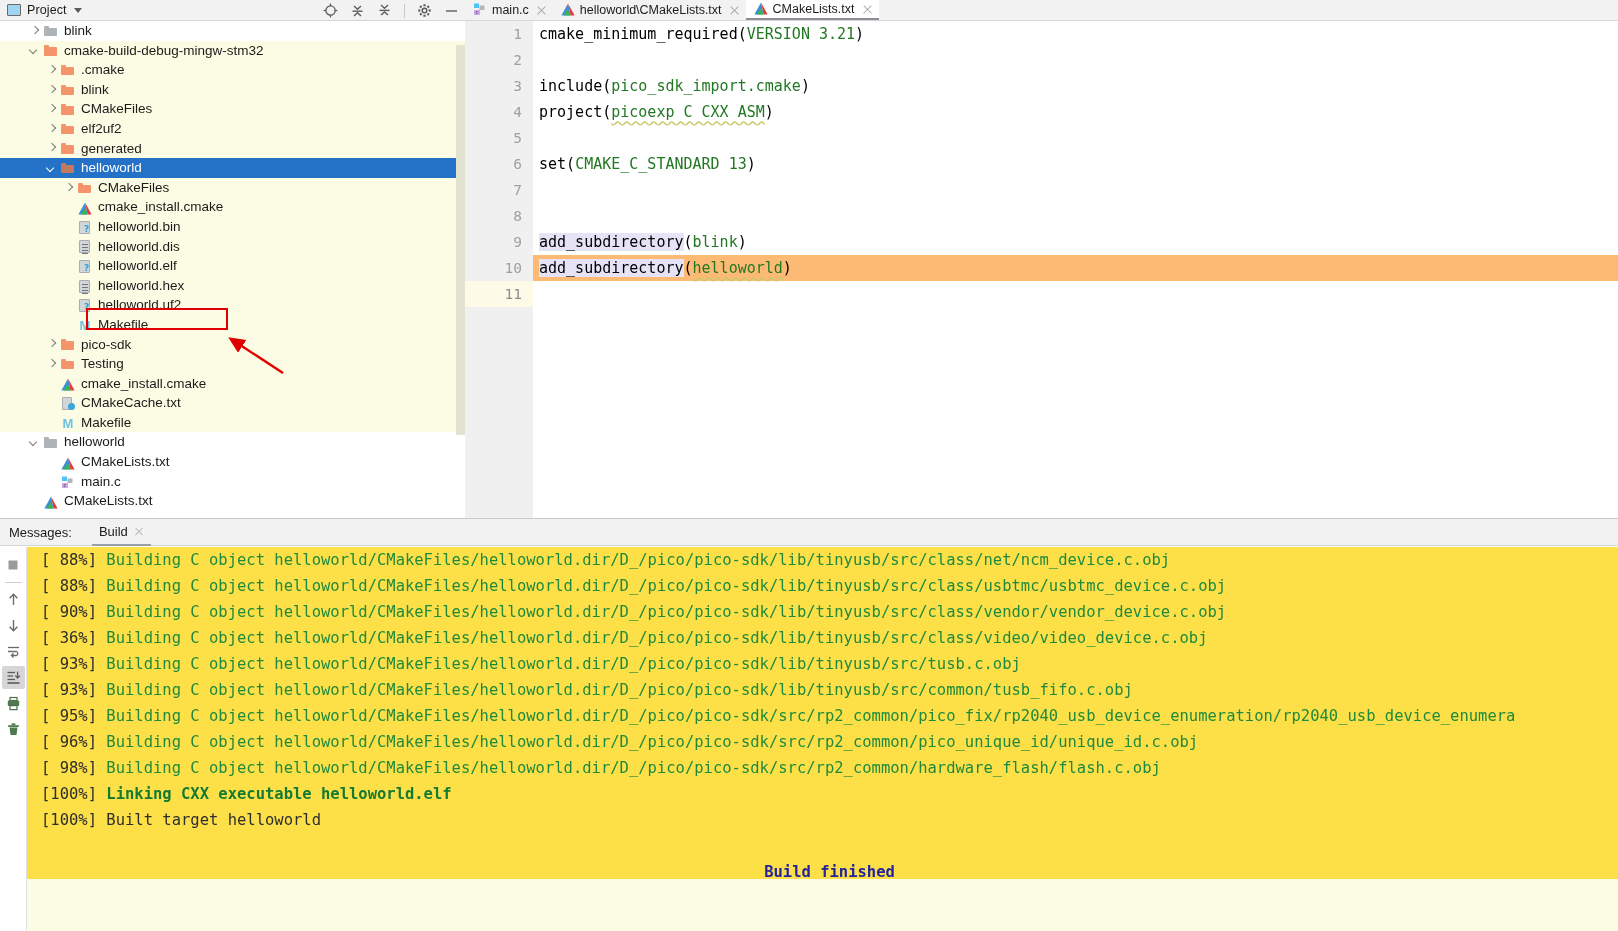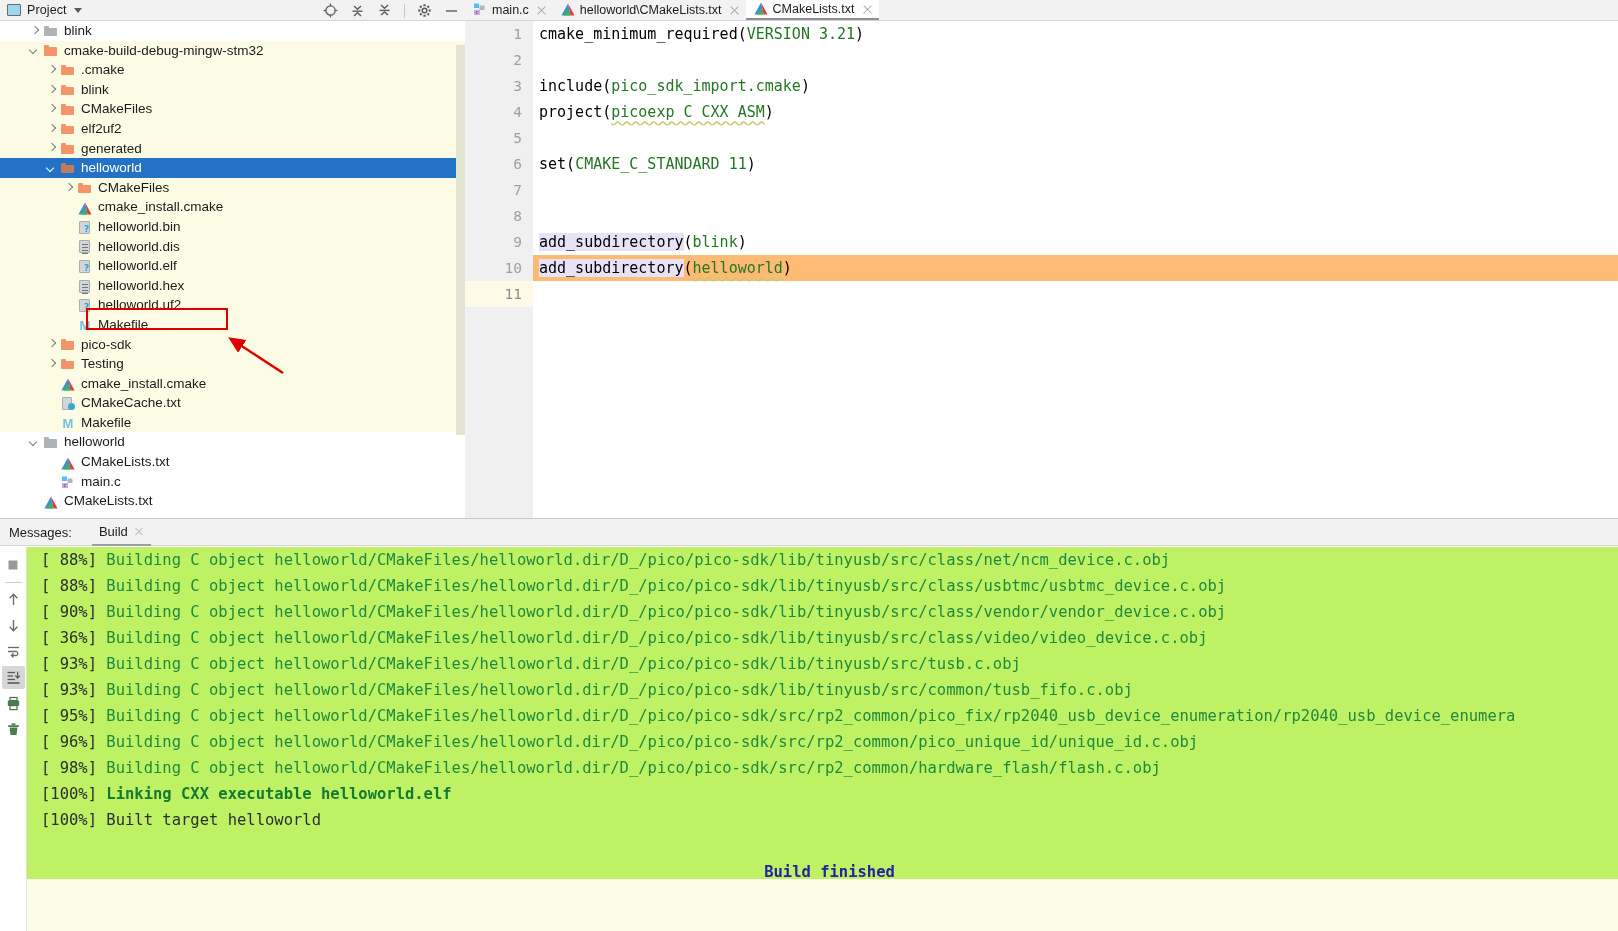--- a/index.html
+++ b/index.html
@@ -211,21 +211,21 @@
   }
   .mt-btn {
     width: 23px; height: 23px; display: flex; align-items: center; justify-content: center;
     margin-bottom: 3px; border-radius: 2px;
   }
   .mt-btn.on { background: #d6d6d6; }
   .mt-sep { width: 17px; height: 1px; background: #cfcfcf; margin: 3px 0 5px 0; }
 
   #log {
     position: absolute; left: 27px; top: 28px; right: 0; height: 384px;
-    background: #bef264; overflow: hidden;
+    background: #fde047; overflow: hidden;
     font-family: "DejaVu Sans Mono", monospace; font-size: 15.5px;
   }
   .logline {
     height: 26px; line-height: 26px; white-space: pre; padding-left: 14px;
     color: #2e2e2e; font-family: "DejaVu Sans Mono", monospace; font-size: 15.5px;
   }
   .logline .pct { color: #2e2e2e; }
   .logline .body-green { color: #1f8a3d; }
   .logline.bold .body-green { font-weight: bold; color: #157a31; }
   .logline .body-dark { color: #2e2e2e; }
@@ -580,21 +580,21 @@
           <div class="gnum">9</div>
           <div class="gnum">10</div>
           <div class="gnum cur">11</div>
         </div>
       <div id="code">
           <div class="cline"><span class="kw">cmake_minimum_required(</span><span class="grn">VERSION 3.21</span><span class="kw">)</span></div>
           <div class="cline">&nbsp;</div>
           <div class="cline"><span class="kw">include(</span><span class="grn">pico_sdk_import.cmake</span><span class="kw">)</span></div>
           <div class="cline"><span class="kw">project(</span><span class="grn squig">picoexp C CXX ASM</span><span class="kw">)</span></div>
           <div class="cline">&nbsp;</div>
-          <div class="cline"><span class="kw">set(</span><span class="grn">CMAKE_C_STANDARD 11</span><span class="kw">)</span></div>
+          <div class="cline"><span class="kw">set(</span><span class="grn">CMAKE_C_STANDARD 13</span><span class="kw">)</span></div>
           <div class="cline">&nbsp;</div>
           <div class="cline">&nbsp;</div>
           <div class="cline"><span class="kw hl-ident">add_subdirectory</span><span class="kw">(</span><span class="grn">blink</span><span class="kw">)</span></div>
           <div class="cline cur"><span class="kw hl-ident">add_subdirectory</span><span class="kw">(</span><span class="grn squig">helloworld</span><span class="kw">)</span></div>
         </div>
     </div>
   </div>
 
   <div id="messages-panel">
     <div id="msg-header">

